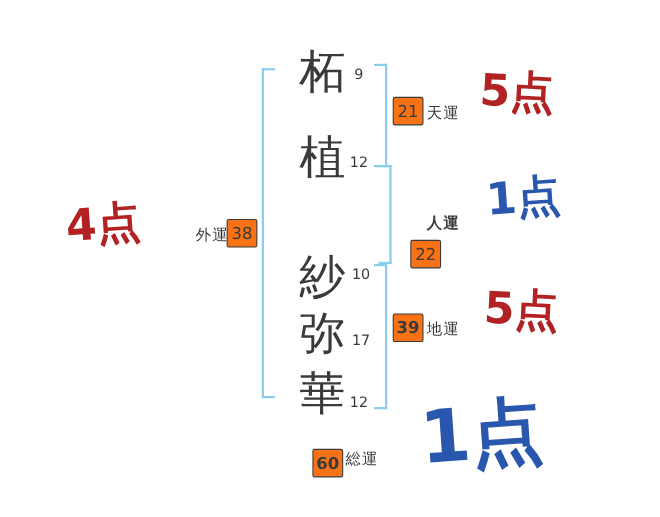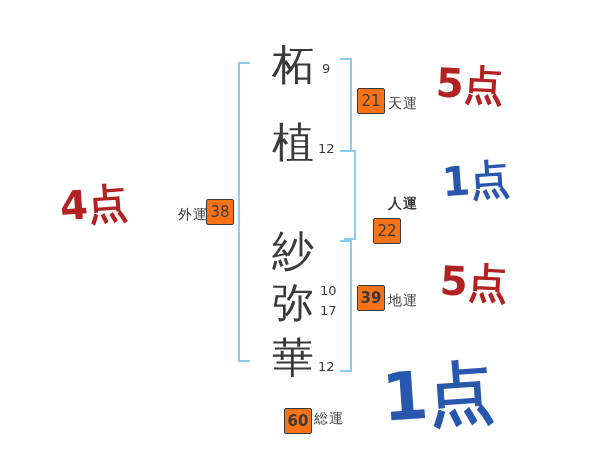--- a/index.html
+++ b/index.html
@@ -39,21 +39,21 @@
   <div class="bracket right" style="left:344px;top:150px;width:10px;height:86px;"></div>
   <div class="bracket right" style="left:340px;top:240px;width:10px;height:128px;"></div>
 
   <div class="kanji" style="left:272px;top:44px;">柘</div>
   <div class="strokes" style="left:322px;top:62px;">9</div>
 
   <div class="kanji" style="left:272px;top:122px;">植</div>
   <div class="strokes" style="left:318px;top:142px;">12</div>
 
   <div class="kanji" style="left:272px;top:230px;">紗</div>
-  <div class="strokes" style="left:320px;top:244px;margin-top:40px;">10</div>
+  <div class="strokes" style="left:320px;top:244px;">10</div>
 
   <div class="kanji" style="left:272px;top:282px;">弥</div>
   <div class="strokes" style="left:320px;top:304px;text-align:center;">17</div>
 
   <div class="kanji" style="left:272px;top:337px;">華</div>
   <div class="strokes" style="left:318px;top:360px;">12</div>
 
   <div class="vbox" style="left:357px;top:88px;">21</div>
   <div class="vlabel" style="left:388px;top:96px;">天運</div>
   <div class="score red sz-lg rot-r" style="left:436px;top:64px;">5点</div>

